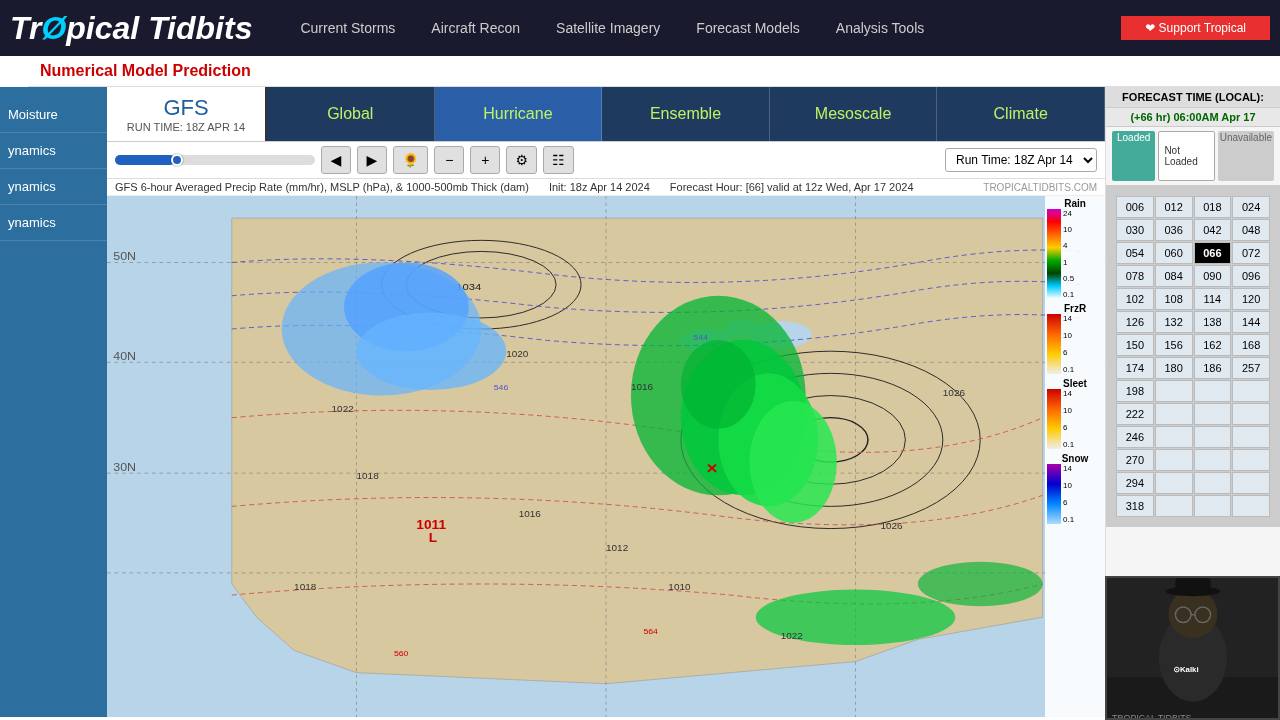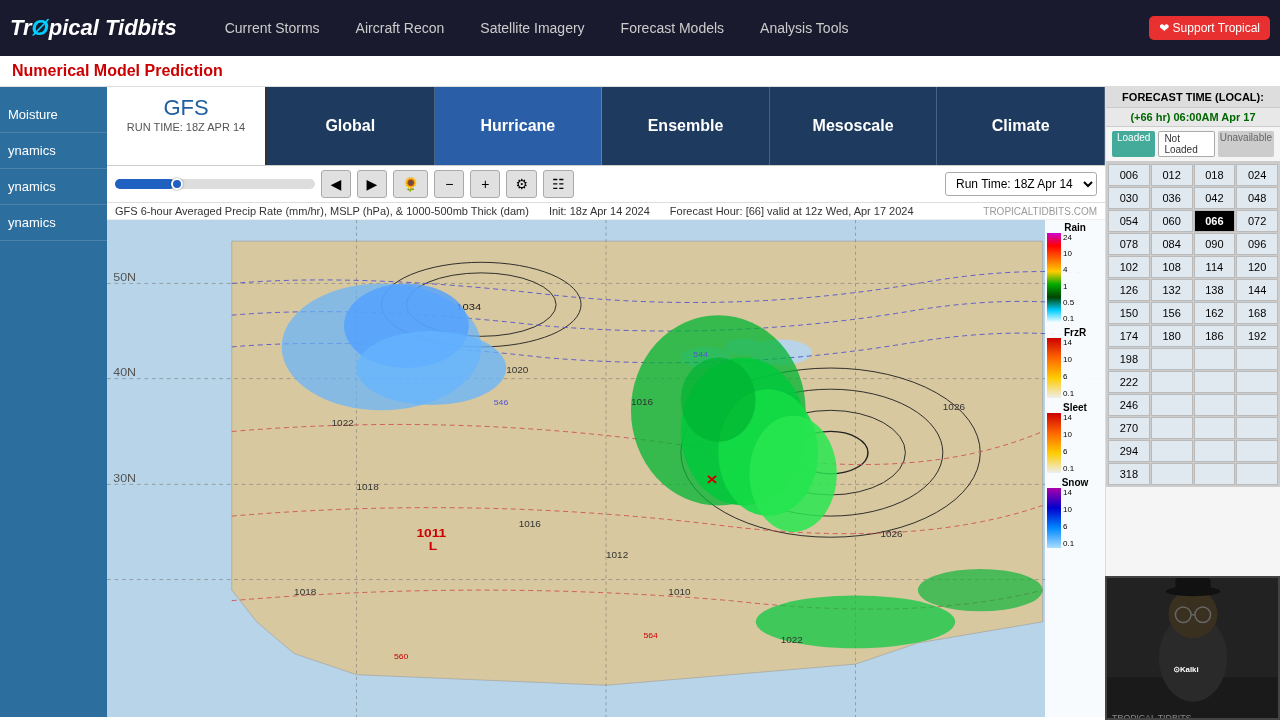--- a/index.html
+++ b/index.html
@@ -9,52 +9,53 @@
     #header {
       background: #1a1a2e;
       display: flex;
       align-items: center;
       height: 56px;
       padding: 0 10px;
       gap: 20px;
     }
     #logo {
       color: #fff;
-      font-size: 22px;
+      font-size: 32px;
       font-weight: bold;
       font-style: italic;
       margin-right: 20px;
       white-space: nowrap;
     }
     #logo span.accent { color: #00cfff; }
     .nav-link {
       color: #ccc;
       font-size: 14px;
       cursor: pointer;
       white-space: nowrap;
       padding: 4px 8px;
     }
     .nav-spacer { flex: 1; }
     #support-btn {
       background: #e83030;
       color: #fff;
       font-size: 12px;
-      padding: 5px 10px;
-      border-radius: 5px;
+      padding: 5px 24px;
+      border-radius: 0;
       cursor: pointer;
       white-space: nowrap;
     }
 
     
     #sub-header {
       background: #fff;
       border-bottom: 1px solid #ddd;
       padding: 6px 12px;
       display: flex;
       align-items: center;
+      margin-left: 28px;
     }
     #sub-header-title {
       color: #c00;
       font-size: 16px;
       font-weight: bold;
     }
 
     
     #main {
       display: flex;
@@ -110,26 +111,26 @@
     #tab-bar {
       display: flex;
       flex: 1;
       background: #1e3a5f;
     }
     .tab {
       flex: 1;
       display: flex;
       align-items: center;
       justify-content: center;
-      color: #ffffff;
+      color: #bef264;
       font-size: 16px;
-      font-weight: bold;
+      font-weight: normal;
       cursor: pointer;
       border-right: 1px solid rgba(255,255,255,0.2);
-      padding: 30px 0;
+      padding: 12px 0;
     }
     .tab.active { background: #2a5fa8; }
 
     
     #controls-bar {
       display: flex;
       align-items: center;
       padding: 4px 8px;
       background: #fff;
       border-bottom: 1px solid #ddd;
@@ -266,28 +267,28 @@
       font-weight: bold;
     }
     #loaded-status {
       display: flex;
       gap: 3px;
       padding: 4px 6px;
       font-size: 10px;
       border-bottom: 1px solid #ccc;
     }
     .status-loaded { background: #4a9; color: #fff; padding: 1px 5px; border-radius: 2px; }
-    .status-notloaded { background: #fff; color: #333; padding: 1px 5px; border-radius: 2px; border: 1px solid #aaa; }
+    .status-notloaded { background: #fff; color: #333; padding: 13px 5px; border-radius: 2px; border: 1px solid #aaa; }
     .status-unavail { background: #ccc; color: #666; padding: 1px 2px; border-radius: 2px; }
 
     .time-grid {
       display: grid;
       grid-template-columns: 1fr 1fr 1fr 1fr;
       gap: 1px;
-      padding: 2px;
+      padding: 10px;
       background: #ccc;
     }
     .time-cell {
       background: #e0e8f0;
       text-align: center;
       padding: 4px 2px;
       font-size: 11px;
       cursor: pointer;
       border: 1px solid #bbb;
     }
@@ -551,21 +552,21 @@
         <div class="time-cell">132</div>
         <div class="time-cell">138</div>
         <div class="time-cell">144</div>
         <div class="time-cell">150</div>
         <div class="time-cell">156</div>
         <div class="time-cell">162</div>
         <div class="time-cell">168</div>
         <div class="time-cell">174</div>
         <div class="time-cell">180</div>
         <div class="time-cell">186</div>
-        <div class="time-cell">192</div>
+        <div class="time-cell">257</div>
         <div class="time-cell">198</div>
         <div class="time-cell"></div>
         <div class="time-cell"></div>
         <div class="time-cell"></div>
         <div class="time-cell">222</div>
         <div class="time-cell"></div>
         <div class="time-cell"></div>
         <div class="time-cell"></div>
         <div class="time-cell">246</div>
         <div class="time-cell"></div>

